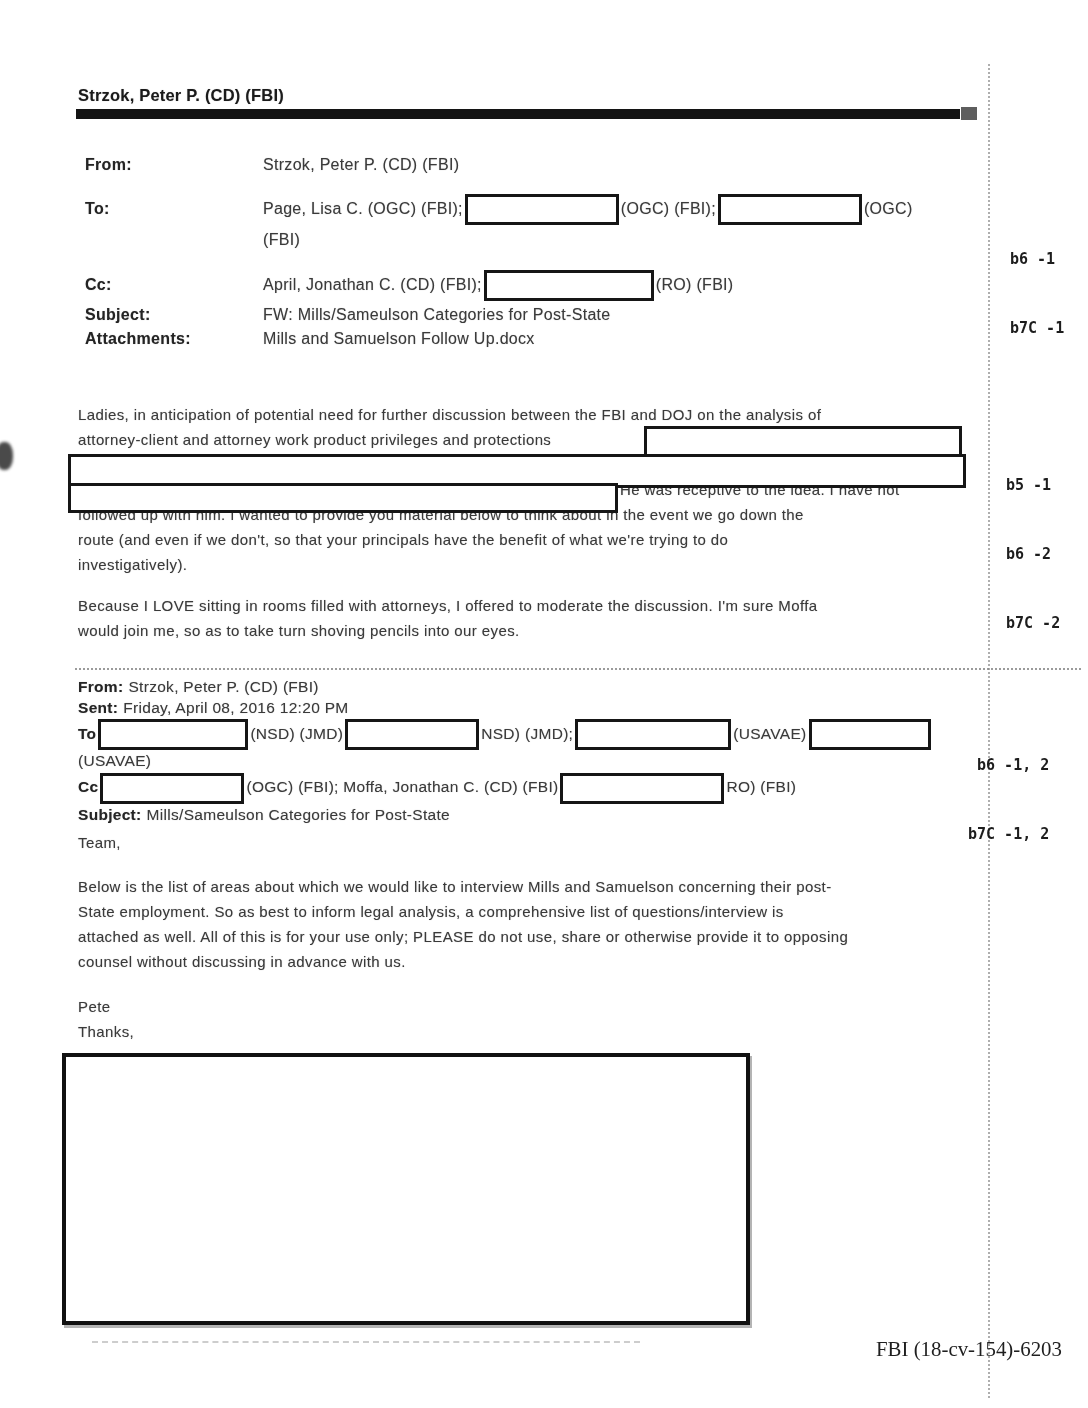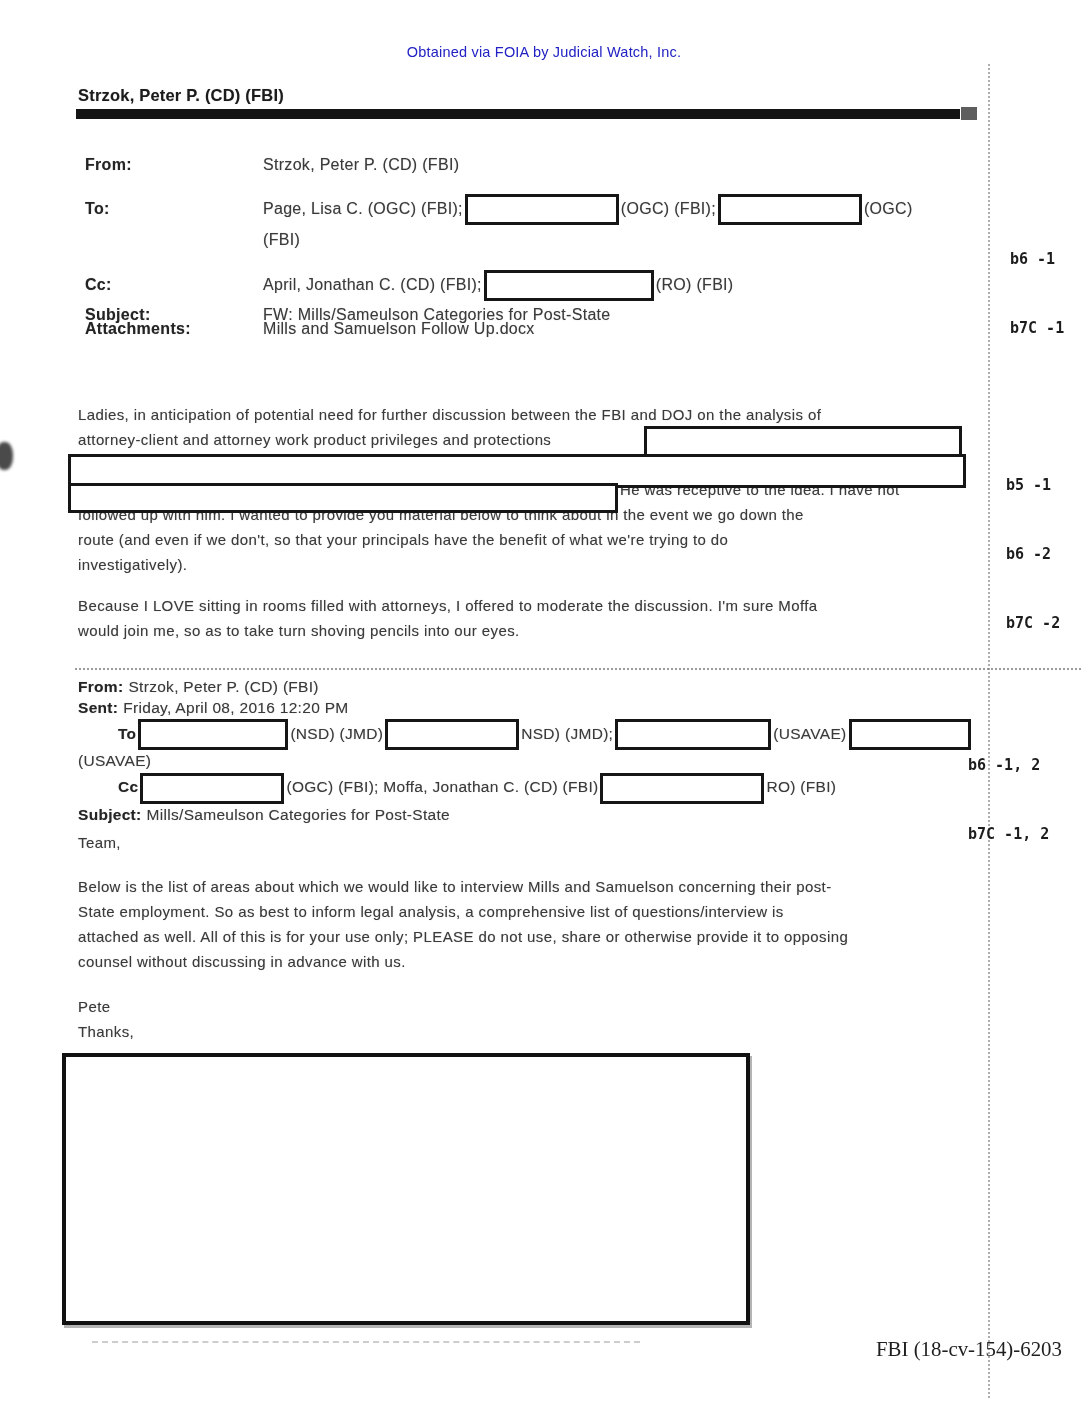--- a/index.html
+++ b/index.html
@@ -43,56 +43,55 @@
   .indent4 { padding-left:542px; }
   .ovbox { position:absolute; background:#fff; border:3px solid #161616; }
   .ra { left:566px; top:24px; width:312px; height:27px; }
   .rb { left:-10px; top:52px; width:892px; height:28px; }
   .rc { left:-10px; top:81px; width:544px; height:24px; }
 
   .sep { left:75px; top:668px; width:1006px; height:0; border-top:2px dotted #8a8a8a; opacity:.85; }
 
   .e2h { position:absolute; left:78px; top:676px; width:904px; font-size:15.5px; letter-spacing:.3px; }
   .e2line { line-height:21px; white-space:nowrap; }
-  .e2line-tall { line-height:31px; white-space:nowrap;margin-left:40px; }
+  .e2line-tall { line-height:31px; white-space:nowrap; }
   .e2label { font-weight:bold; color:#242424; }
   .gap5 { margin-left:5px; }
 
   .bigbox {
     left:62px; top:1053px; width:680px; height:264px;
     background:#fff; border:4px solid #111;
     box-shadow:2px 3px 0 rgba(40,40,40,.35);
   }
   .bottomdash { left:92px; top:1341px; width:548px; height:0; border-top:2px dashed #cdcdcd; }
 
   .anno {
     position:absolute; font-family:"DejaVu Sans Mono", monospace;
     font-weight:bold; font-size:15px; line-height:23px; color:#1d1d1d; white-space:pre;
   }
   .a1 { left:1010px; top:202px; }
   .a2 { left:1006px; top:428px; }
-  .a3 { left:968px; top:708px; }
+  .a3 { left:968px; top:708px;text-align:right; }
   .a4 { left:968px; top:1052px; }
 
   .footer-id {
     top:1337px; left:876px; font-family:"Liberation Serif", serif;
     font-size:21.5px; color:#1f1f1f; white-space:nowrap;
     transform:scaleX(.97); transform-origin:left top;
   }
   .smudge {
     left:-4px; top:442px; width:17px; height:28px; background:#4a4a4a;
     border-radius:45%; filter:blur(1.5px);
   }
 </style>
 </head>
 <body>
 
 <div class="page">
 
-  <div class="abs foia-banner">Obtained via FOIA by Judicial Watch, Inc.</div>
 
   <div class="abs vline"></div>
   <div class="abs smudge"></div>
 
   <div class="abs thread-title scan">Strzok, Peter P. (CD) (FBI)</div>
   <div class="abs title-bar">
     <span class="title-bar-end"></span>
   </div>
 
   <div class="hrow scan" style="top:150px">
@@ -100,21 +99,21 @@
   </div>
   <div class="hrow scan" style="top:194px">
     <span class="hlabel">To:</span><span class="hval"><span>Page, Lisa C. (OGC) (FBI);</span><span class="rbox" style="width:148px"></span><span>(OGC) (FBI);</span><span class="rbox" style="width:138px"></span><span>(OGC)</span><br><span>(FBI)</span></span>
   </div>
   <div class="hrow scan" style="top:270px">
     <span class="hlabel">Cc:</span><span class="hval"><span>April, Jonathan C. (CD) (FBI);</span><span class="rbox" style="width:164px"></span><span>(RO) (FBI)</span></span>
   </div>
   <div class="hrow scan" style="top:300px">
     <span class="hlabel">Subject:</span><span class="hval">FW: Mills/Sameulson Categories for Post-State</span>
   </div>
-  <div class="hrow scan" style="top:314px">
+  <div class="hrow scan" style="top:324px">
     <span class="hlabel">Attachments:</span><span class="hval">Mills and Samuelson Follow Up.docx</span>
   </div>
 
   <div class="para scan" style="top:402px">
     <div class="pline">Ladies, in anticipation of potential need for further discussion between the FBI and DOJ on the analysis of</div>
     <div class="pline">attorney-client and attorney work product privileges and protections</div>
     <div class="pline"></div>
     <div class="pline indent4">He was receptive to the idea.  I have not</div>
     <div class="pline">followed up with him.  I wanted to provide you material below to think about in the event we go down the</div>
     <div class="pline">route (and even if we don't, so that your principals have the benefit of what we're trying to do</div>

